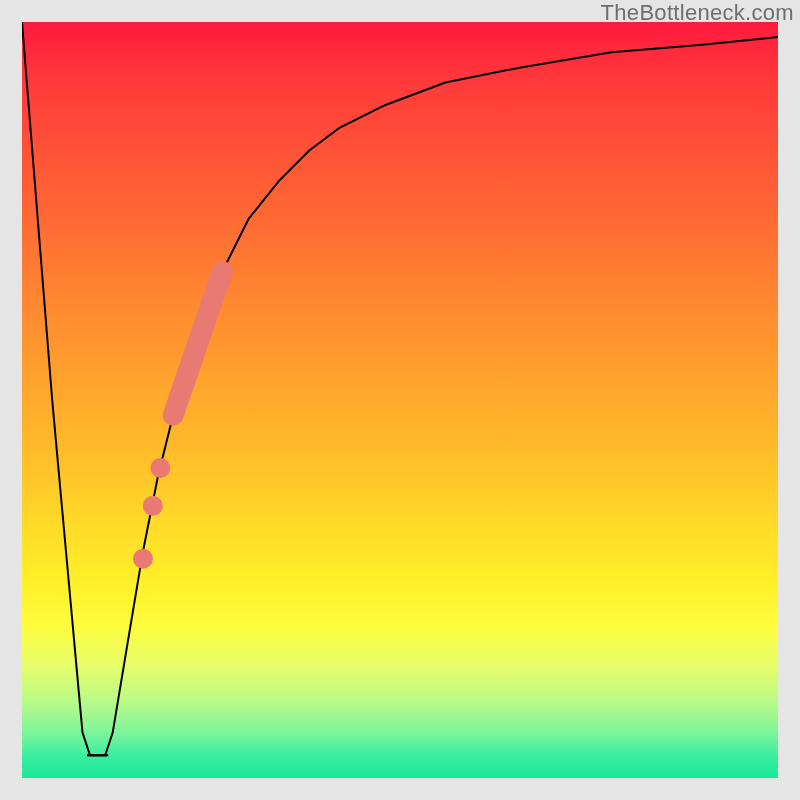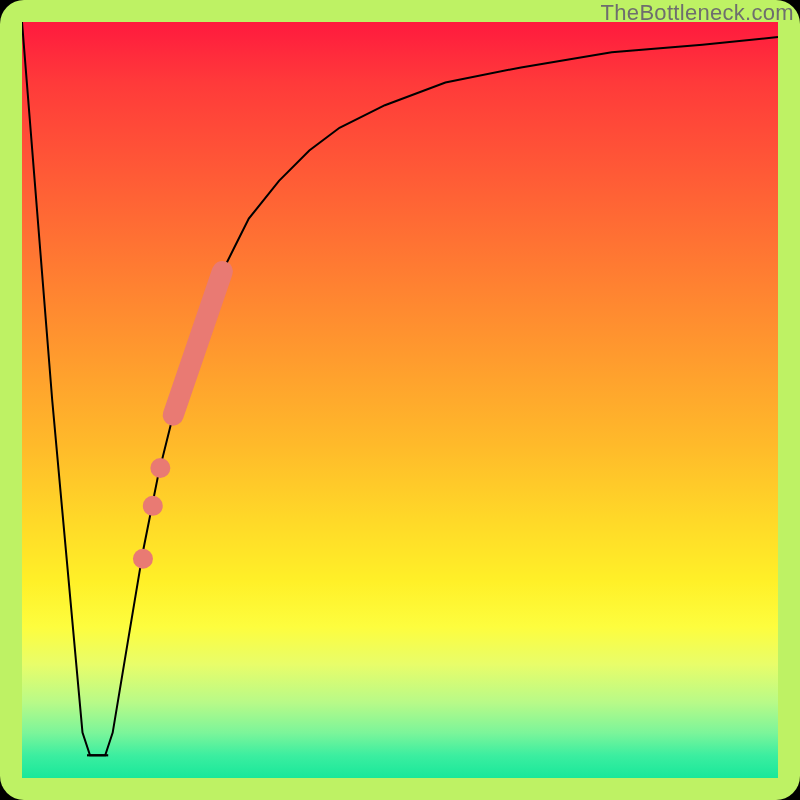--- a/index.html
+++ b/index.html
@@ -8,22 +8,21 @@
     width: 800px;
     height: 800px;
     overflow: hidden;
     background: #000;
     font-family: Arial, Helvetica, sans-serif;
   }
   .frame {
     position: relative;
     width: 800px;
     height: 800px;
-    background: #bef264;
-    border-radius: 24px;
+    background: #e5e5e5;
   }
   .plot-area {
     position: absolute;
     left: 22px;
     top: 22px;
     width: 756px;
     height: 756px;
     overflow: hidden;
   }
   .gradient {

